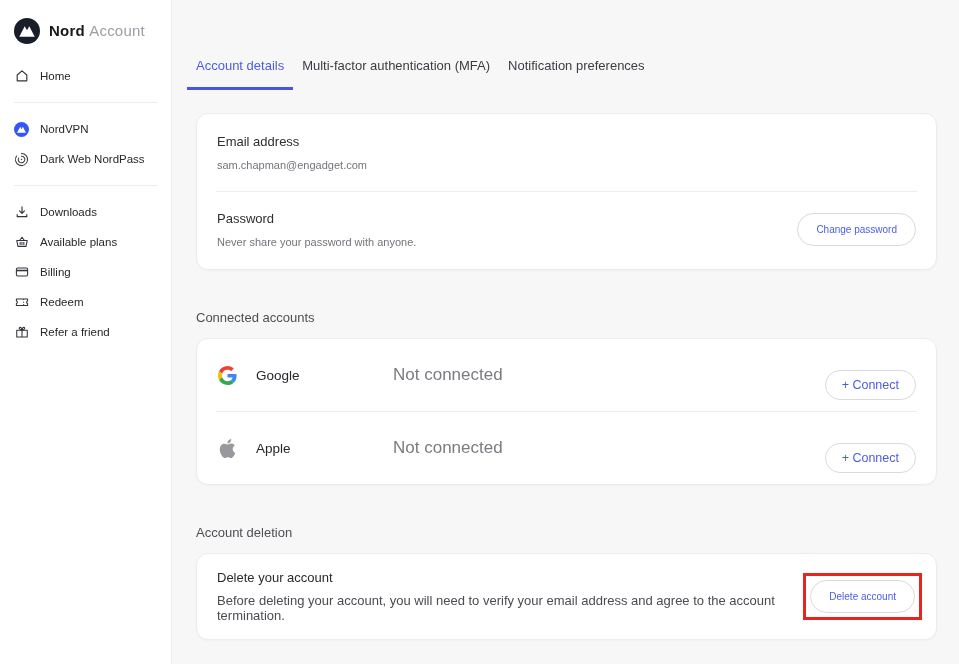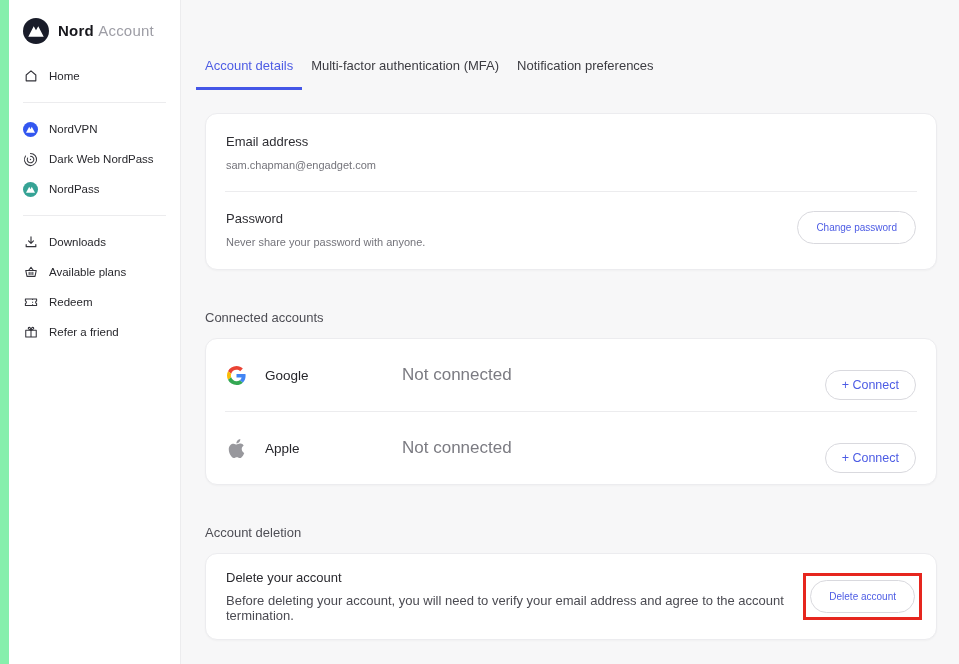--- a/index.html
+++ b/index.html
@@ -1,18 +1,18 @@
 <!DOCTYPE html>
 <html><head>
 <meta charset="utf-8">
 <style>
   * { margin:0; padding:0; box-sizing:border-box; }
   html,body { background:#fff; }
   body { font-family:"Liberation Sans", sans-serif; -webkit-font-smoothing:antialiased; }
-  .app { position:relative; width:959px; height:664px; background:#86efac; overflow:hidden; display:flex;padding-left:9px; }
+  .app { position:relative; width:959px; height:664px; background:#7f1d1d; overflow:hidden; display:flex; }
 
   
   .sidebar { width:172px; min-width:172px; background:#fff; border-right:1px solid #ececee; padding-top:17px; }
   .logo-row { display:flex; align-items:center; gap:9px; padding:0 14px; height:28px; }
   .logo-row svg { display:block; }
   .brand-bold { font-size:15px; font-weight:700; color:#17171c; letter-spacing:.2px; }
   .brand-light { font-size:15px; color:#9d9da5; letter-spacing:.2px; }
   .nav { padding:0 14px; }
   .nav-item { display:flex; align-items:center; gap:11px; height:30px; font-size:11.5px; color:#27272c; cursor:pointer; white-space:nowrap; }
   .nav-item .ic { width:15px; height:15px; display:flex; align-items:center; justify-content:center; flex:0 0 15px; }
@@ -27,21 +27,21 @@
   .tabs { display:flex; margin:40px 0 0 -9px; }
   .tab { font-size:13px; color:#3c3c42; padding:0 9px 14px 9px; cursor:pointer; border-bottom:3px solid transparent; }
   .tab.active { color:#4d5ce4; border-bottom-color:#4456e7; }
 
   .card { background:#fff; border:1px solid #ececef; border-radius:12px; box-shadow:0 1px 2px rgba(20,20,40,.03); }
   .card-1 { margin-top:23px; }
   .card-pad { padding:20px 20px; }
   .field-label { font-size:13px; color:#2e2e33; }
   .field-value { font-size:11px; color:#74747b; margin-top:10px; }
   .inner-divider { height:1px; background:#ececee; margin:0 19px; }
-  .pw-row { display:flex; align-items:flex-start; justify-content:space-between; padding:19px 20px 21px 20px; }
+  .pw-row { display:flex; align-items:center; justify-content:space-between; padding:19px 20px 21px 20px; }
 
   .pill-btn { display:inline-flex; align-items:center; justify-content:center; background:#fff; border:1px solid #d9d9de; border-radius:999px; color:#4d5ce4; font-size:10px; font-family:"Liberation Sans", sans-serif; padding:0 18px; height:33px; cursor:pointer; white-space:nowrap; }
   .pill-btn.sm { height:30px; font-size:12.5px; padding:0 16px;margin-top:20px; }
 
   .section-label { font-size:13px; color:#4e4e55; margin:40px 0 13px 0; }
 
   .acct-row { display:flex; align-items:center; padding:0 20px; height:72px; }
   .acct-row .provider-icon { width:20px; height:20px; display:flex; align-items:center; justify-content:center; }
   .acct-row .provider-name { font-size:13.5px; color:#26262b; margin-left:19px; width:137px; }
   .acct-row .provider-status { font-size:17px; color:#7b7b82; flex:1; }
@@ -94,29 +94,20 @@
       <div class="nav-item">
         <span class="ic">
           <svg width="15" height="15" viewBox="0 0 20 20" fill="none" stroke="#3a3a40" stroke-width="1.4" stroke-linecap="round">
               <path d="M10 1.9 A8.1 8.1 0 1 1 3.4 5.3"></path>
               <path d="M10 5.6 A4.4 4.4 0 1 1 6.2 7.9"></path>
               <circle cx="10" cy="10" r="0.9" fill="#3a3a40" stroke="none"></circle>
             </svg>
         </span>
         <span>Dark Web NordPass</span>
       </div>
-      <div class="nav-item">
-        <span class="ic">
-          <svg width="15" height="15" viewBox="0 0 20 20">
-              <circle cx="10" cy="10" r="10" fill="#36a395"></circle>
-              <path d="M4 14.3 L8.3 6.2 L10 9.6 L11.7 6.2 L16 14.3 Z" fill="#fff"></path>
-            </svg>
-        </span>
-        <span>NordPass</span>
-      </div>
     </nav>
 
     <div class="sb-divider"></div>
 
     <nav class="nav">
       <div class="nav-item">
         <span class="ic">
           <svg width="14" height="14" viewBox="0 0 16 16" fill="none" stroke="#33333a" stroke-width="1.3" stroke-linecap="round" stroke-linejoin="round">
               <path d="M8 2.2 V9.3 M5.2 6.8 L8 9.6 L10.8 6.8 M2.5 10.8 V13.3 H13.5 V10.8"></path>
             </svg>
@@ -125,20 +116,29 @@
       </div>
       <div class="nav-item">
         <span class="ic">
           <svg width="14" height="14" viewBox="0 0 16 16" fill="none" stroke="#33333a" stroke-width="1.2" stroke-linecap="round" stroke-linejoin="round">
               <path d="M2 6.2 H14 L12.6 13 H3.4 Z"></path>
               <path d="M5.4 6 L8 2.6 L10.6 6"></path>
               <path d="M5.9 8.4 V10.8 M8 8.4 V10.8 M10.1 8.4 V10.8"></path>
             </svg>
         </span>
         <span>Available plans</span>
+      </div>
+      <div class="nav-item">
+        <span class="ic">
+          <svg width="14" height="14" viewBox="0 0 16 16" fill="none" stroke="#33333a" stroke-width="1.2">
+              <rect x="1.6" y="3.4" width="12.8" height="9.2" rx="1.4"></rect>
+              <path d="M1.6 6.3 H14.4" stroke-width="1.8"></path>
+            </svg>
+        </span>
+        <span>Billing</span>
       </div>
       <div class="nav-item">
         <span class="ic">
           <svg width="14" height="14" viewBox="0 0 16 16" fill="none" stroke="#33333a" stroke-width="1.2" stroke-linejoin="round">
               <path d="M1.6 4.6 H14.4 V6.8 a1.5 1.5 0 0 0 0 2.9 V11.9 H1.6 V9.7 a1.5 1.5 0 0 0 0-2.9 Z"></path>
               <path d="M9.8 4.6 V6 M9.8 7.6 V9 M9.8 10.5 V11.9" stroke-dasharray="1.2 1.2"></path>
             </svg>
         </span>
         <span>Redeem</span>
       </div>

